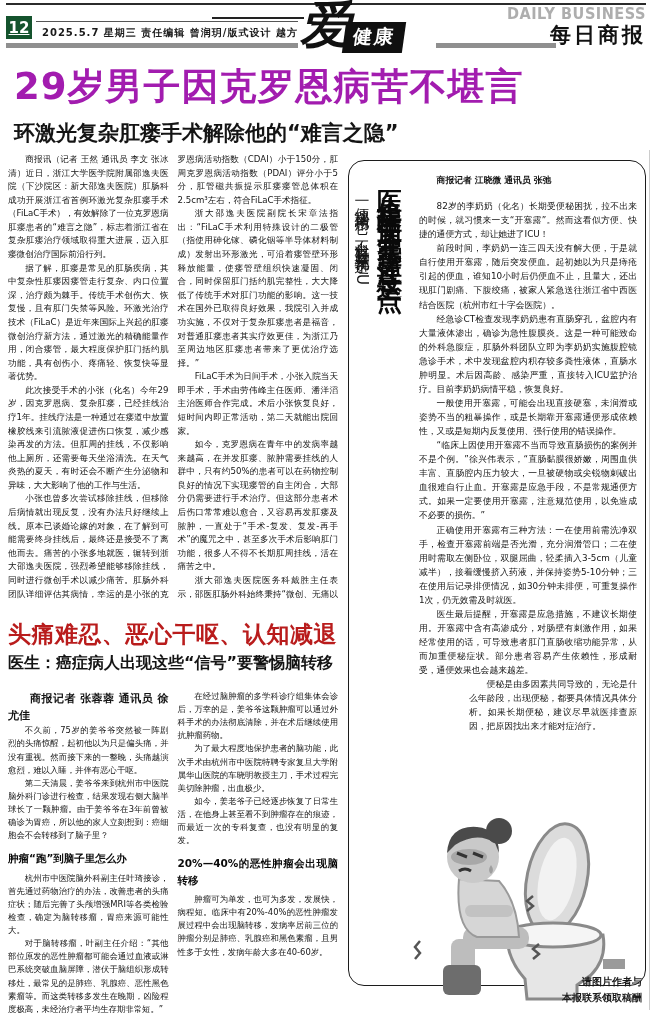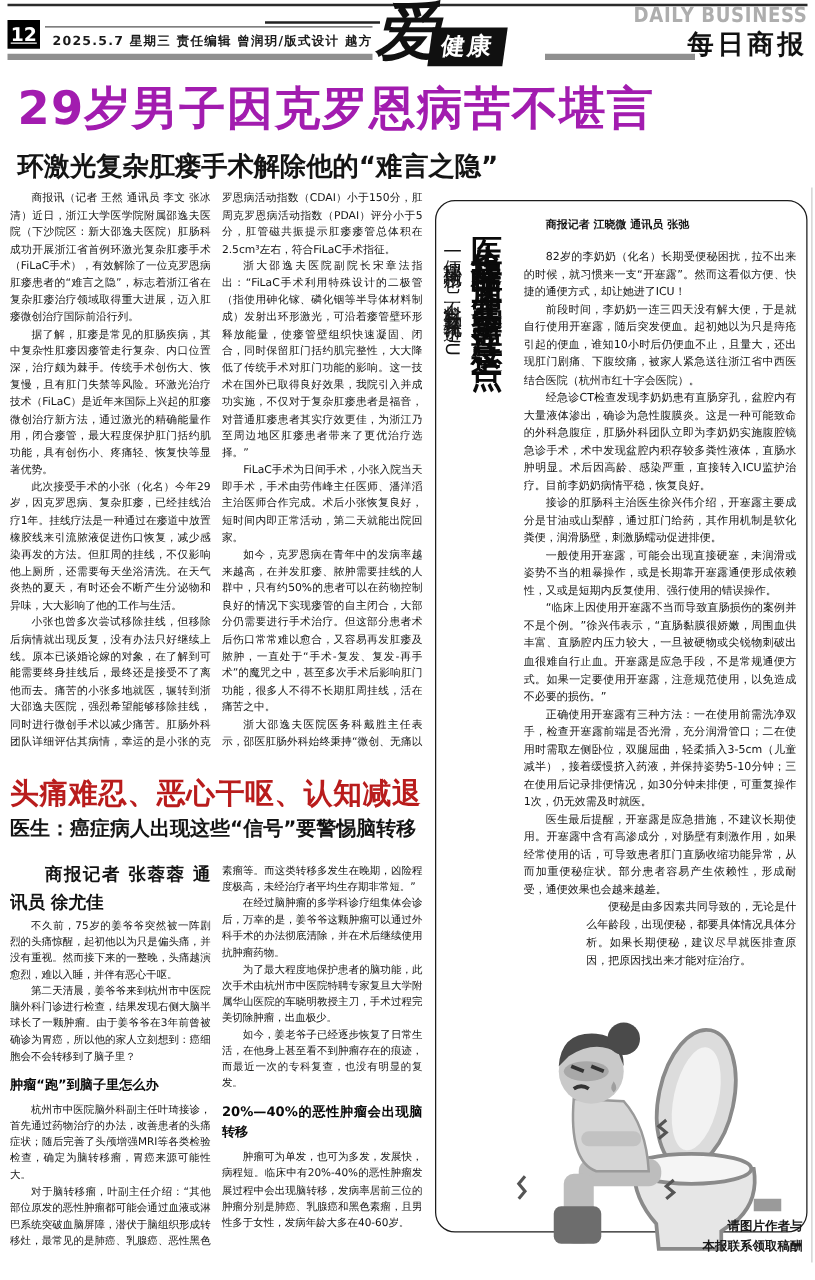--- a/index.html
+++ b/index.html
@@ -1,20 +1,20 @@
 <!DOCTYPE html>
 <html><head>
 <meta charset="utf-8">
 <style>
   html,body{margin:0;padding:0;background:#e9e9e9;}
   .page{position:relative;width:652px;height:1024px;background:#ffffff;overflow:hidden;
         font-family:"DejaVu Sans",sans-serif;color:#111;}
   
   .toprule{position:absolute;left:6px;top:3px;width:640px;height:2px;background:#2b2b2b;}
-  .pageno{position:absolute;left:6px;top:16px;width:26px;height:23px;background:#000000;color:#fff;
+  .pageno{position:absolute;left:6px;top:16px;width:26px;height:23px;background:#14532d;color:#fff;
           font-size:15px;font-weight:700;display:flex;align-items:center;justify-content:center;text-decoration:underline;}
   .thinrule{position:absolute;left:36px;top:21px;width:262px;height:1px;background:#555;}
   .dateline{position:absolute;left:42px;top:26px;font-size:10px;font-weight:700;letter-spacing:1px;color:#1a1a1a;white-space:nowrap;}
   .bar{position:absolute;top:43px;height:5px;background:#8f8f8f;}
   .bar-left{left:6px;width:292px;}
   .bar-right{left:436px;width:120px;}
   .logo-stroke{position:absolute;left:212px;top:17px;width:92px;height:2px;background:#222;}
   .logo-ai{position:absolute;left:300px;top:0px;font-family:"DejaVu Serif",serif;font-style:italic;
            font-weight:700;font-size:50px;line-height:1;color:#111;}
   .logo-ribbon{position:absolute;left:344px;top:22px;background:#101010;color:#fff;font-size:19px;
@@ -29,21 +29,21 @@
   .a1-subhead{position:absolute;left:14px;top:119px;font-size:21px;font-weight:600;color:#141414;white-space:nowrap;}
   .a1-body{position:absolute;left:8px;top:153px;width:330px;height:458px;column-count:2;column-gap:9px;
         column-fill:auto;font-size:8.6px;line-height:1.58;text-align:justify;overflow:hidden;color:#141414;}
   .a1-body p,.a2-body p,.sb-body p{margin:0;text-indent:2em;}
   
   .a2-headline{position:absolute;left:8px;top:619px;font-size:23px;font-weight:700;letter-spacing:0.5px;
         color:#b91c1c;white-space:nowrap;}
   .a2-subhead{position:absolute;left:8px;top:653px;font-size:16px;font-weight:600;color:#141414;white-space:nowrap;}
   .a2-body{position:absolute;left:8px;top:690px;width:330px;height:326px;column-count:2;column-gap:9px;
         column-fill:auto;font-size:8.4px;line-height:1.56;text-align:justify;overflow:hidden;color:#141414;}
-  .byline{font-weight:700;margin:0 0 10px 0;font-size:14px;}
+  .byline{font-weight:700;margin:0 0 10px 0;font-size:11px;}
   .crosshead{font-size:10.5px;font-weight:900;margin:8px 0 5px 0;color:#0a0a0a;}
   
   .sb-box{position:absolute;left:348px;top:160px;width:296px;height:824px;border:1.5px solid #1c1c1c;
         border-radius:16px;background:#fff;}
   .edge-line{position:absolute;left:649px;top:150px;width:1px;height:860px;background:#cccccc;}
   .sb-kicker{position:absolute;left:3px;top:32px;writing-mode:vertical-rl;font-size:15px;letter-spacing:3px;
         font-weight:500;color:#141414;height:620px;}
   .sb-title{position:absolute;left:24px;top:8px;writing-mode:vertical-rl;font-size:25px;font-weight:900;
         letter-spacing:7px;color:#0a0a0a;height:680px;}
   .sb-body{position:absolute;left:70px;top:12px;right:8px;height:760px;font-size:8.8px;line-height:1.6;
@@ -103,21 +103,20 @@
 
   <div class="edge-line"></div>
   <div class="sb-box">
     <div class="sb-kicker">一便秘就用它，不料直肠穿孔进了ICU</div>
     <div class="sb-title">医生提醒使用开塞露需注意这三点</div>
     <div class="sb-body">
       <p class="byline">商报记者 江晓微 通讯员 张弛</p>
       <p>82岁的李奶奶（化名）长期受便秘困扰，拉不出来的时候，就习惯来一支“开塞露”。然而这看似方便、快捷的通便方式，却让她进了ICU！</p>
       <p>前段时间，李奶奶一连三四天没有解大便，于是就自行使用开塞露，随后突发便血。起初她以为只是痔疮引起的便血，谁知10小时后仍便血不止，且量大，还出现肛门剧痛、下腹绞痛，被家人紧急送往浙江省中西医结合医院（杭州市红十字会医院）。</p>
       <p>经急诊CT检查发现李奶奶患有直肠穿孔，盆腔内有大量液体渗出，确诊为急性腹膜炎。这是一种可能致命的外科急腹症，肛肠外科团队立即为李奶奶实施腹腔镜急诊手术，术中发现盆腔内积存较多粪性液体，直肠水肿明显。术后因高龄、感染严重，直接转入ICU监护治疗。目前李奶奶病情平稳，恢复良好。</p>
-      <p>接诊的肛肠科主治医生徐兴伟介绍，开塞露主要成分是甘油或山梨醇，通过肛门给药，其作用机制是软化粪便，润滑肠壁，刺激肠蠕动促进排便。</p>
       <p>一般使用开塞露，可能会出现直接硬塞，未润滑或姿势不当的粗暴操作，或是长期靠开塞露通便形成依赖性，又或是短期内反复使用、强行使用的错误操作。</p>
       <p>“临床上因使用开塞露不当而导致直肠损伤的案例并不是个例。”徐兴伟表示，“直肠黏膜很娇嫩，周围血供丰富、直肠腔内压力较大，一旦被硬物或尖锐物刺破出血很难自行止血。开塞露是应急手段，不是常规通便方式。如果一定要使用开塞露，注意规范使用，以免造成不必要的损伤。”</p>
       <p>正确使用开塞露有三种方法：一在使用前需洗净双手，检查开塞露前端是否光滑，充分润滑管口；二在使用时需取左侧卧位，双腿屈曲，轻柔插入3-5cm（儿童减半），接着缓慢挤入药液，并保持姿势5-10分钟；三在使用后记录排便情况，如30分钟未排便，可重复操作1次，仍无效需及时就医。</p>
       <p>医生最后提醒，开塞露是应急措施，不建议长期使用。开塞露中含有高渗成分，对肠壁有刺激作用，如果经常使用的话，可导致患者肛门直肠收缩功能异常，从而加重便秘症状。部分患者容易产生依赖性，形成耐受，通便效果也会越来越差。</p>
       <div class="img-spacer"></div>
       <p>便秘是由多因素共同导致的，无论是什么年龄段，出现便秘，都要具体情况具体分析。如果长期便秘，建议尽早就医排查原因，把原因找出来才能对症治疗。</p>
     </div>
     <svg class="sb-illustration" viewBox="0 0 226 206" xmlns="http://www.w3.org/2000/svg">
 
       <g transform="rotate(12 150 70)">

